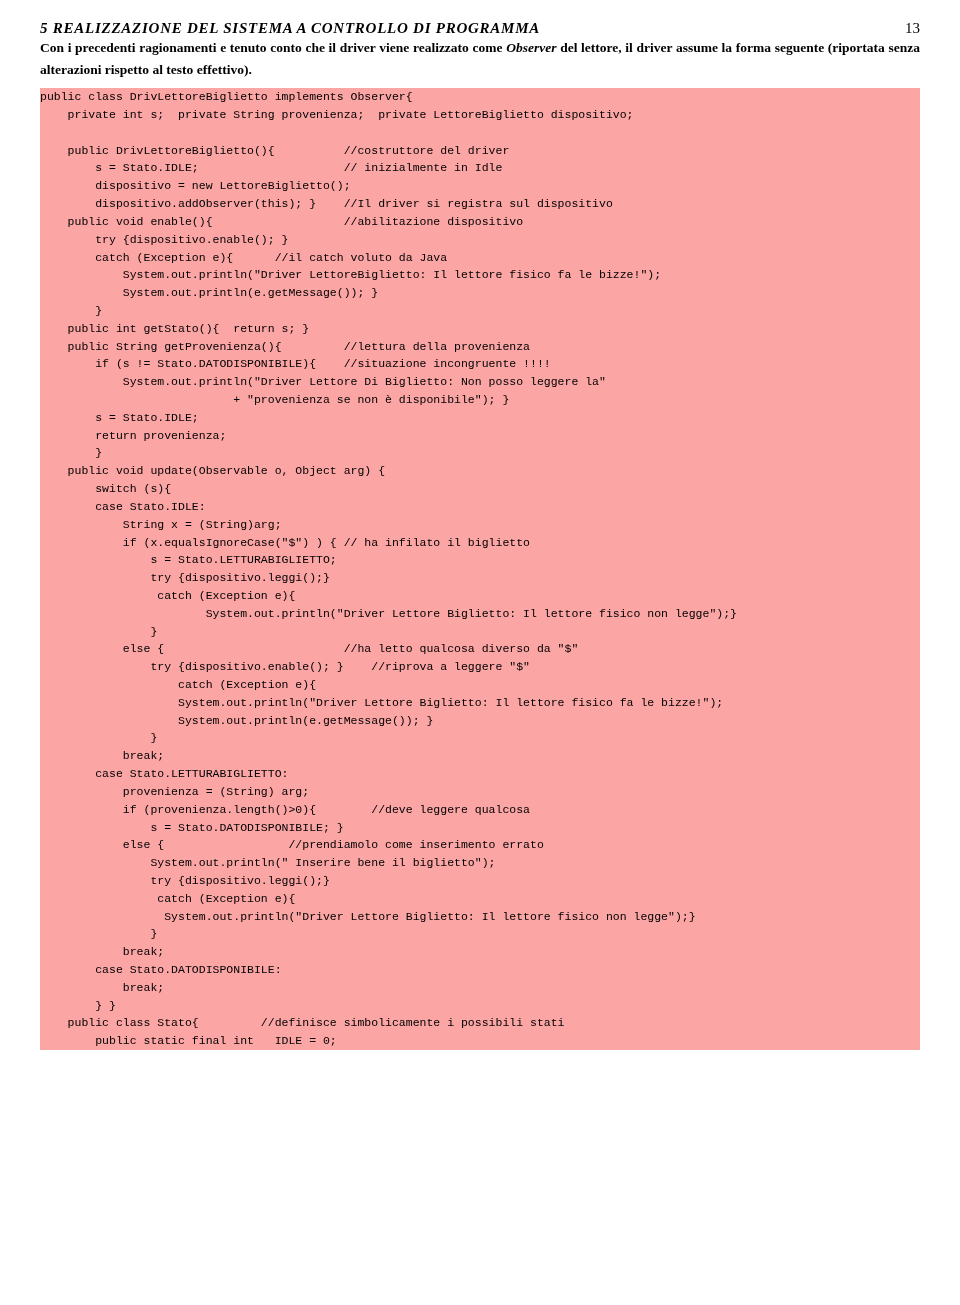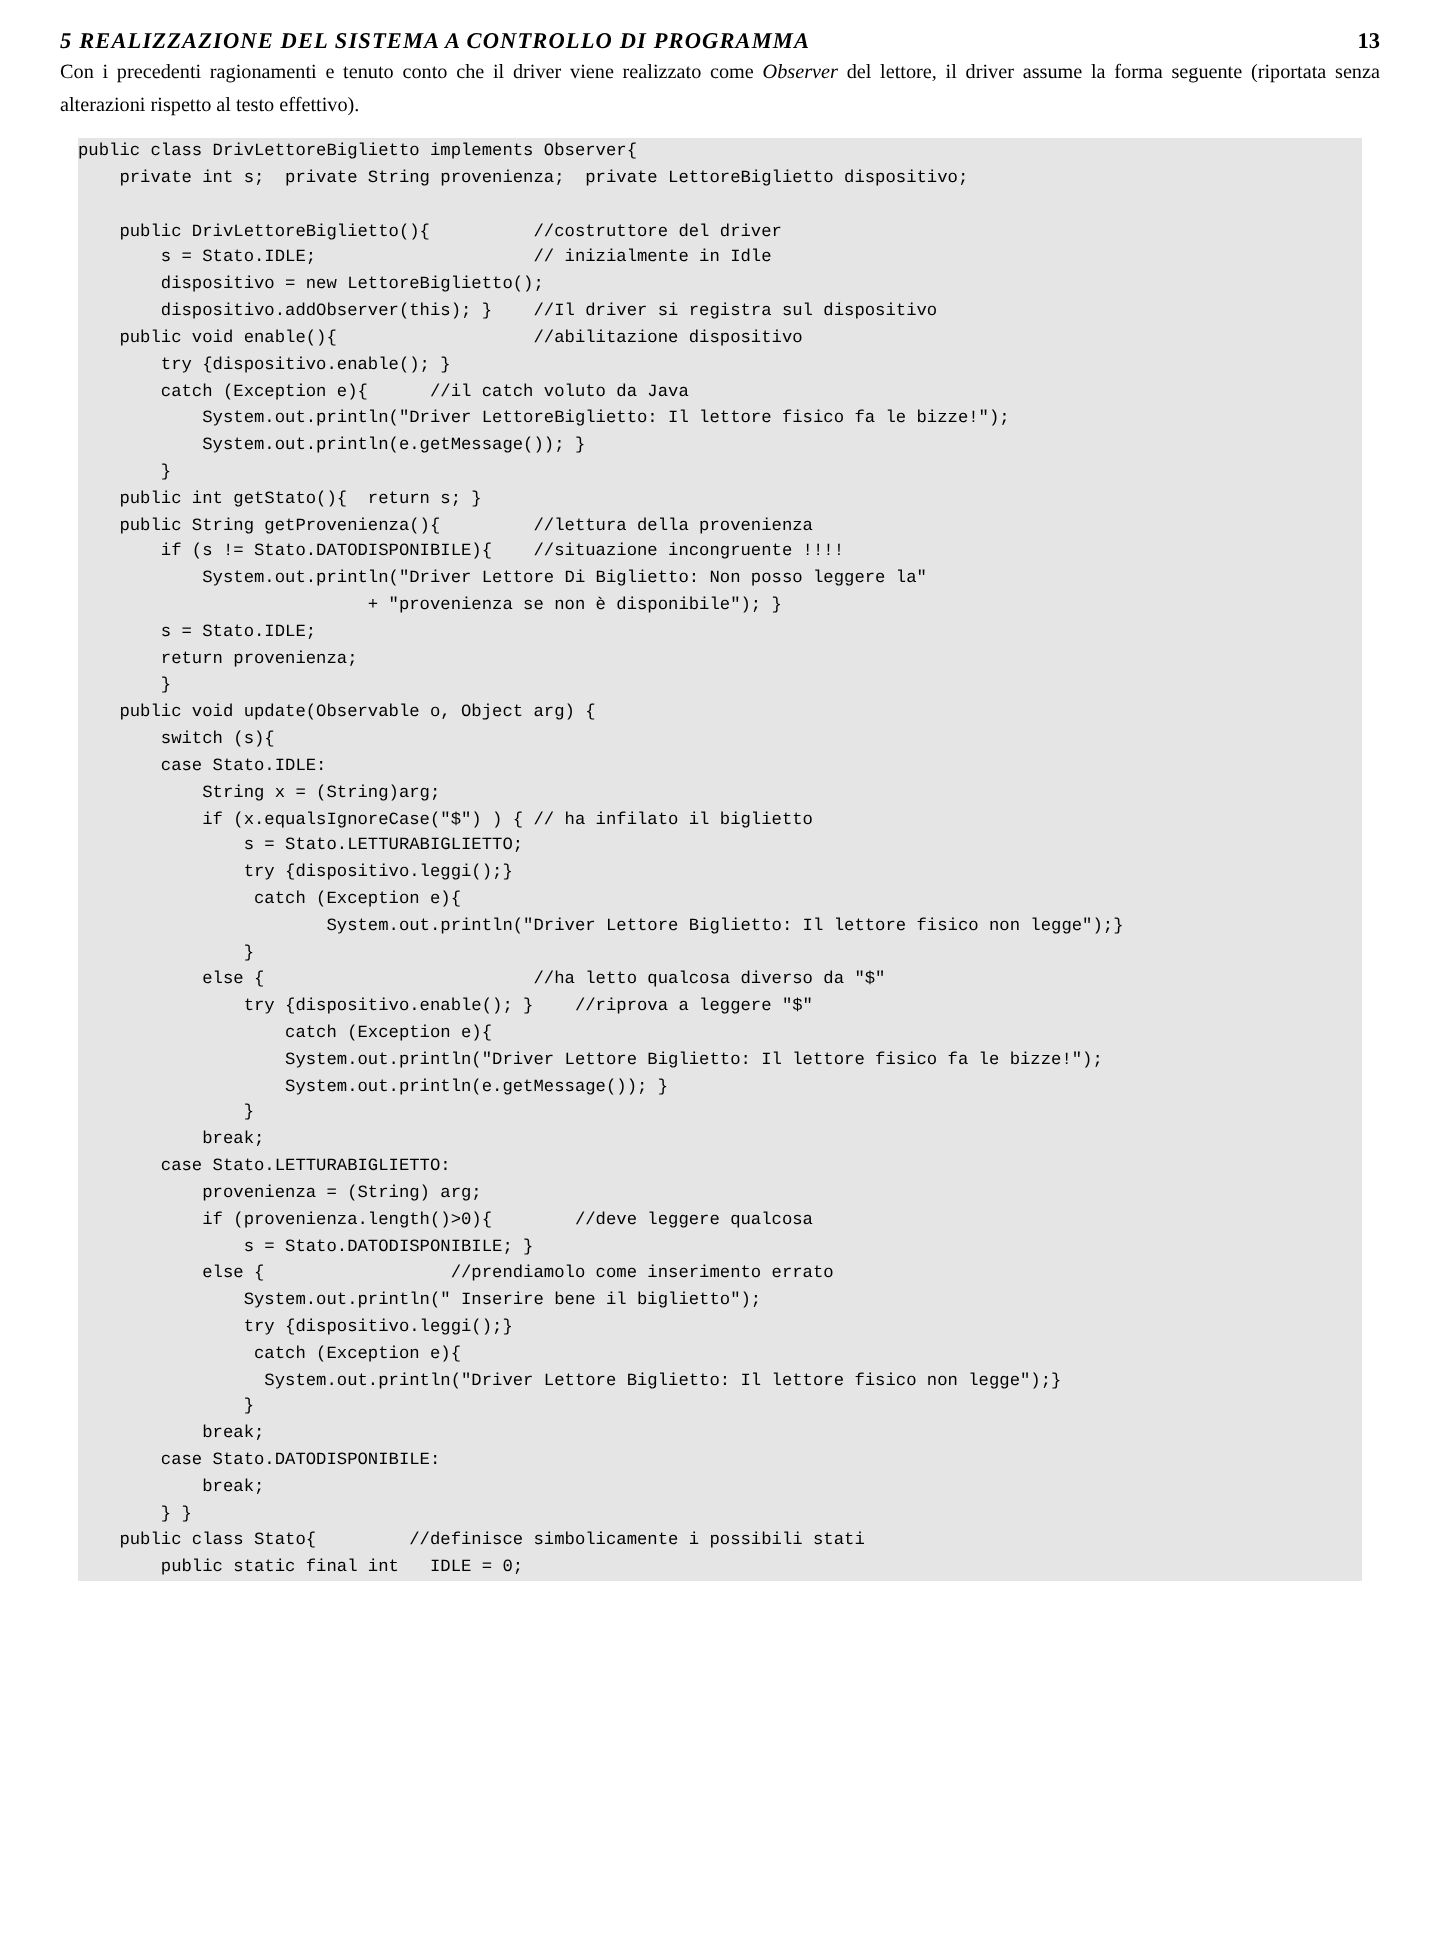--- a/index.html
+++ b/index.html
@@ -26,39 +26,40 @@
     .chapter-title {
       font-size: 15px;
       font-style: italic;
       font-weight: bold;
       letter-spacing: 0.05em;
       text-transform: uppercase;
     }
 
     .page-number {
       font-size: 15px;
-      font-weight: bold;
+      font-weight: normal;
       text-align: right;
     }
 
     .intro-text {
       font-size: 13.5px;
       line-height: 1.6;
       margin-bottom: 8px;
       text-align: justify;
+      font-weight: bold;
     }
 
     .code-block {
       font-family: 'Courier New', Courier, monospace;
       font-size: 11.5px;
       line-height: 1.55;
       white-space: pre;
-      background: #e5e5e5;
+      background: #fca5a5;
       color: #000000;
-      margin: 12px;
+      margin: 0;
       padding: 0;
     }
   </style>
 </head>
 <body>
 
 <div class="page-header">
   <span class="chapter-title">5   REALIZZAZIONE DEL SISTEMA A CONTROLLO DI PROGRAMMA</span>
   <span class="page-number">13</span>
 </div>

